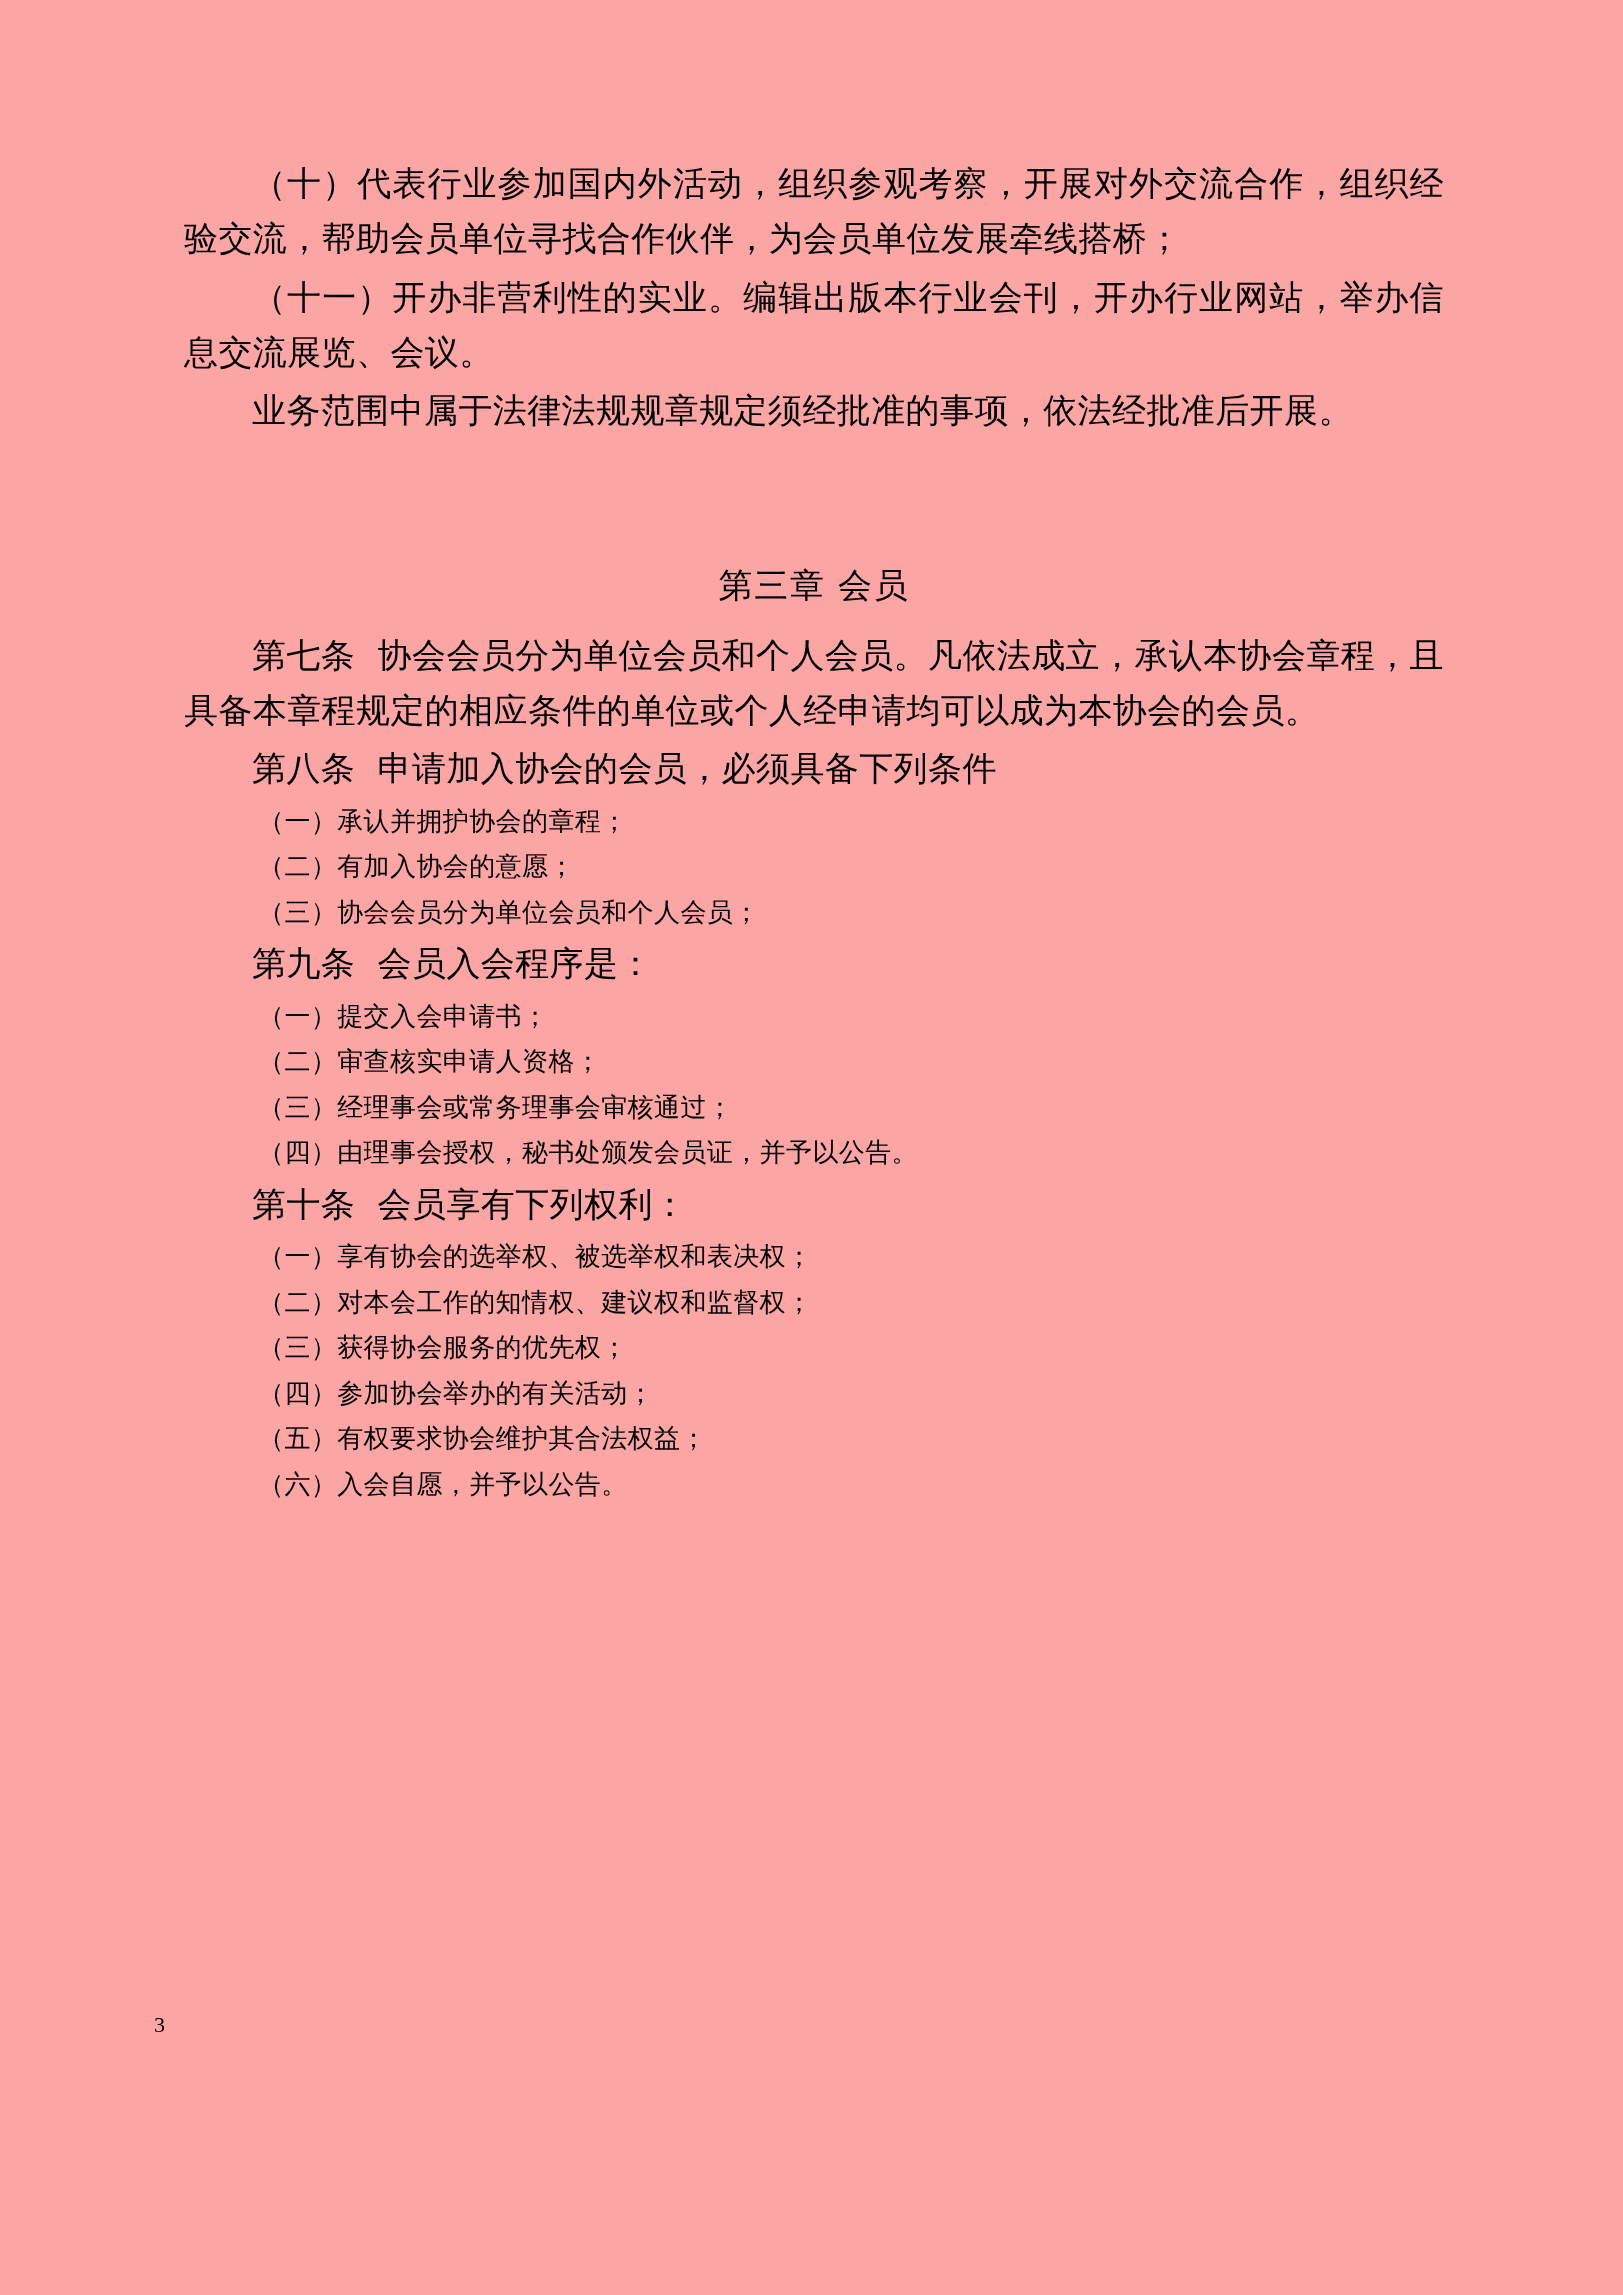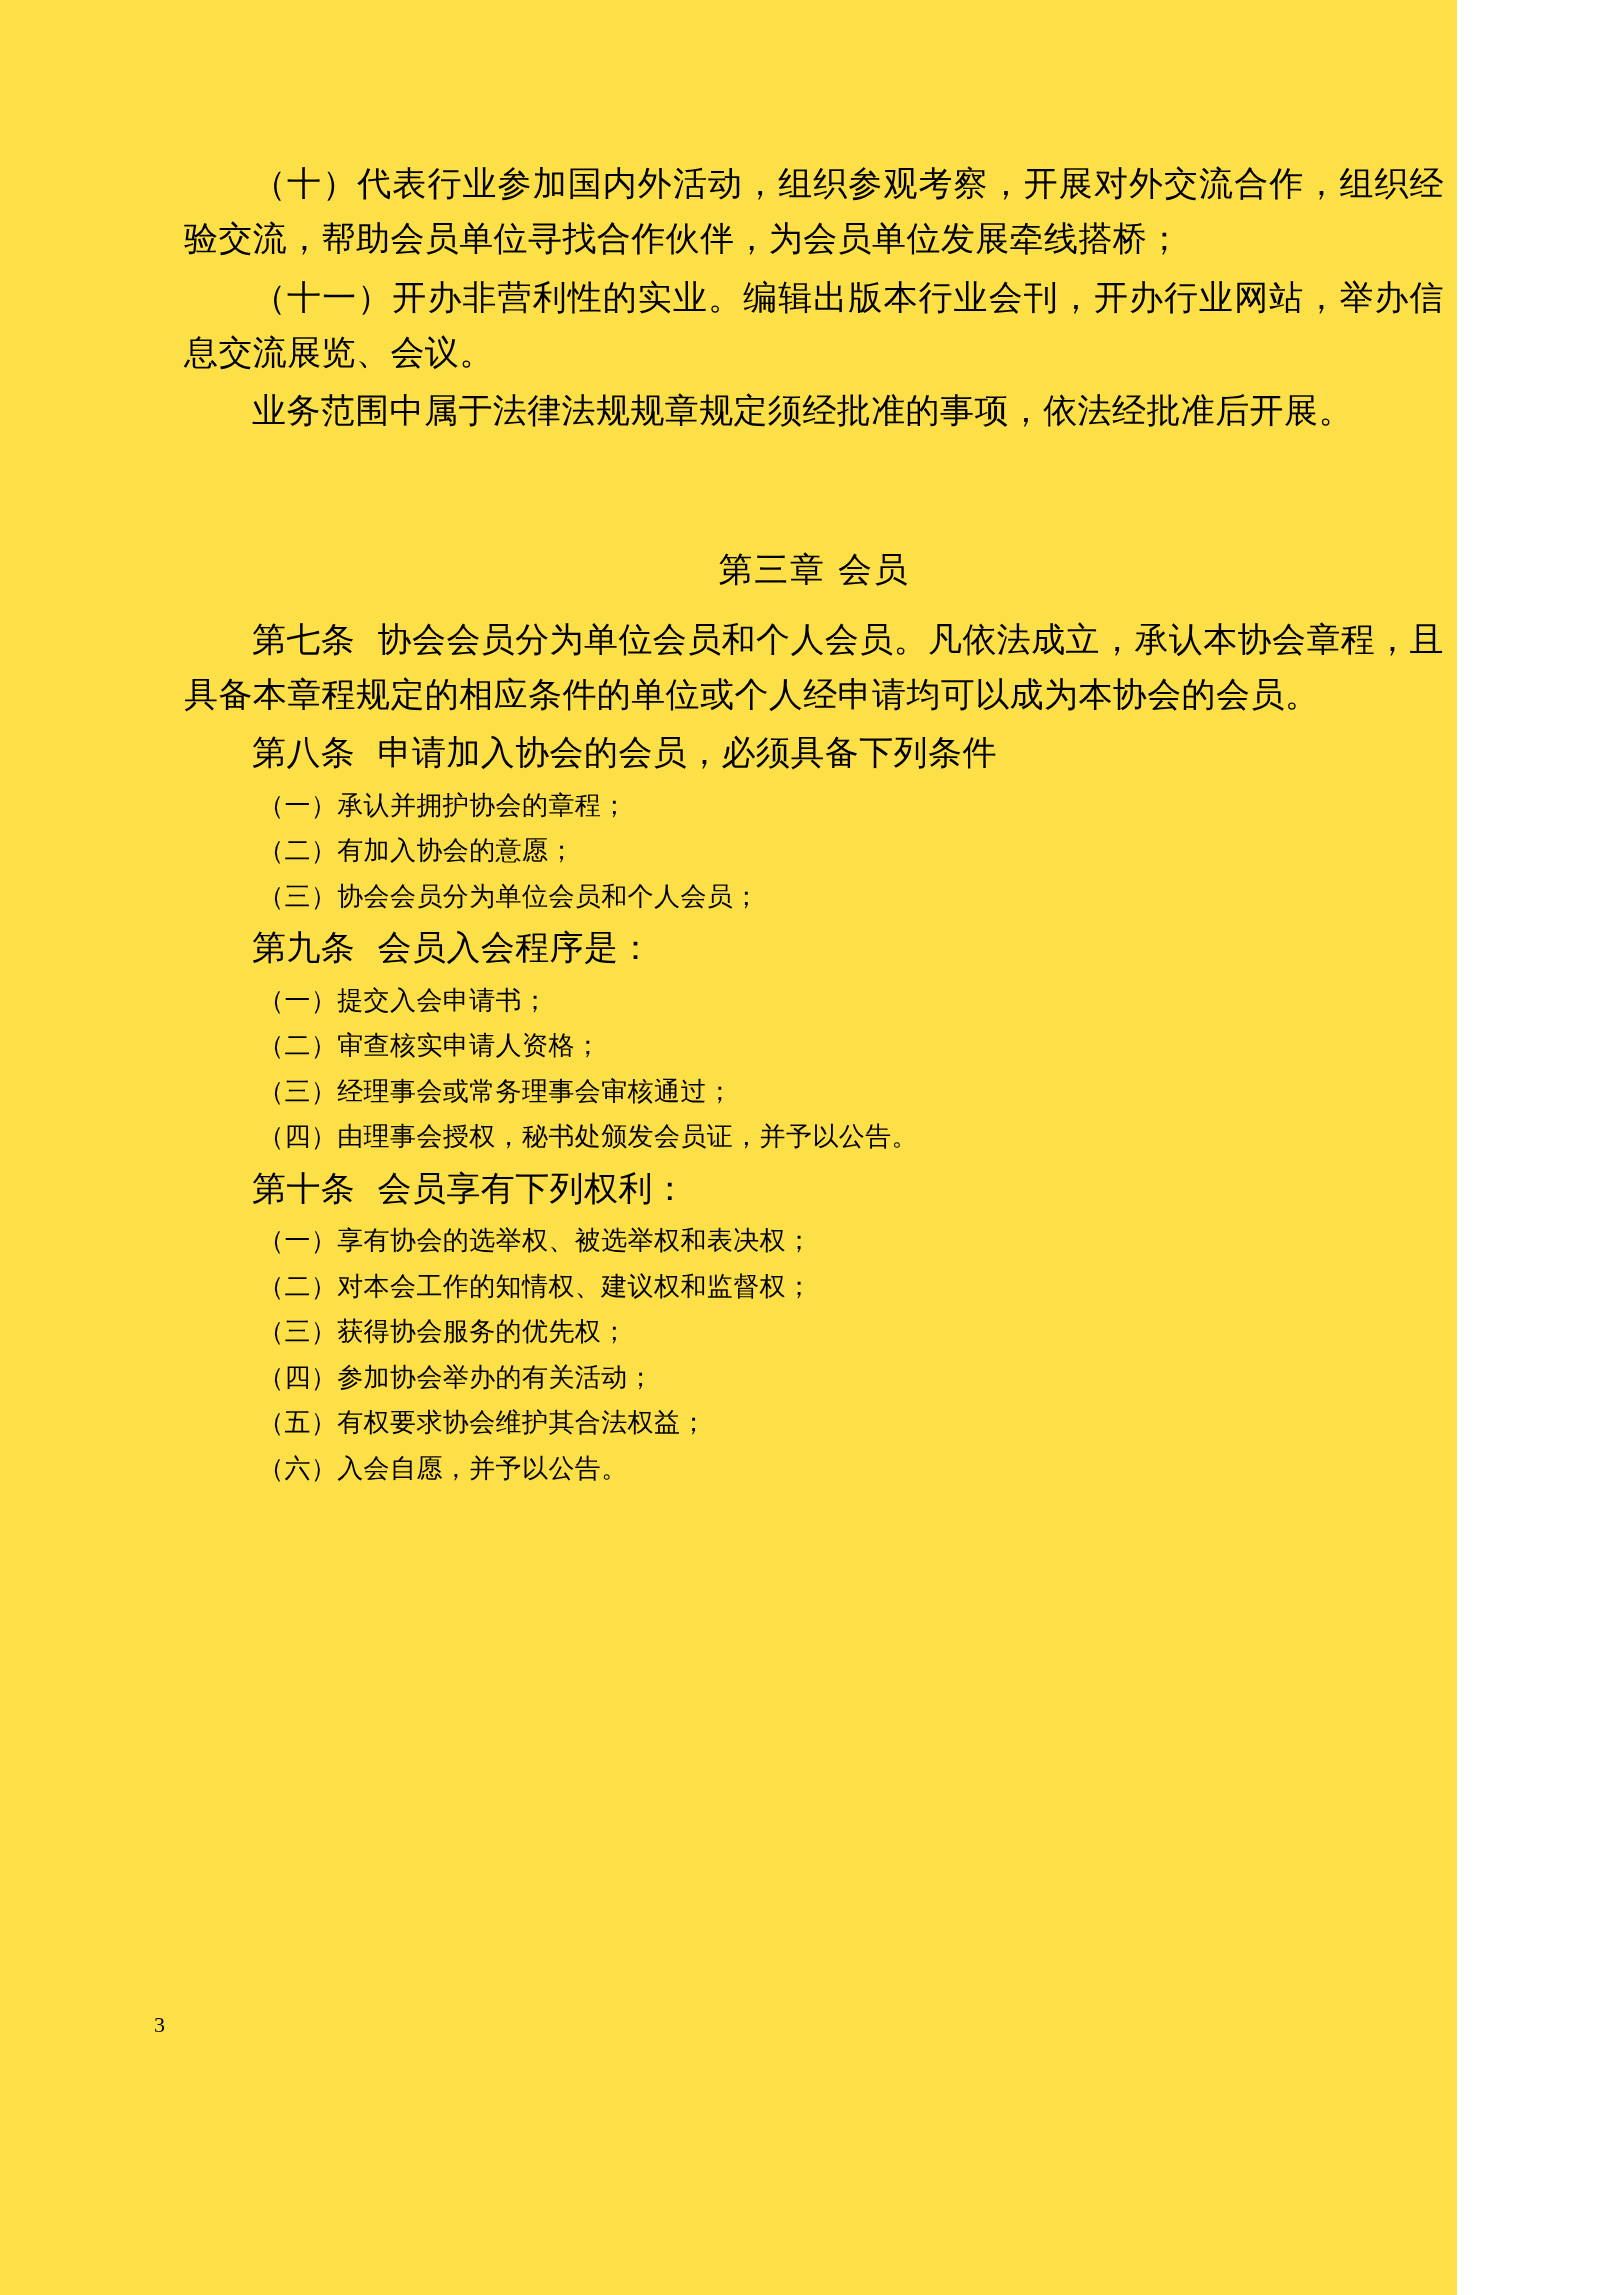--- a/index.html
+++ b/index.html
@@ -2,23 +2,23 @@
 <html lang="zh" style="font-size:13.5px"><head>
 <meta charset="utf-8">
 <style>
   html, body {
     margin: 0;
     padding: 0;
     background: #ffffff;
   }
   .page {
     position: relative;
-    width: 1457px;
+    width: 1623px;
     height: 2295px;
-    background: #fde047;
+    background: #fca5a5;
     box-sizing: border-box;
     font-family: "DejaVu Sans", "Liberation Sans", sans-serif;
     color: #000000;
     overflow: hidden;
   }
   .content {
     position: absolute;
     left: 184px;
     top: 156px;
     width: 1260px;
@@ -35,21 +35,21 @@
   .indent {
     text-indent: 68px;
   }
   .gap-block {
     height: 100px;
   }
   .chapter-title {
     font-size: 34px;
     line-height: 1.62;
     text-align: center;
-    margin: 0 0 15px 0;
+    margin: 16px 0 15px 0;
     letter-spacing: 1.7px;
     font-weight: 400;
   }
   .list-item {
     font-size: 26px;
     line-height: 1.62;
     margin: 0 0 3.4px 0;
     text-indent: 74px;
     letter-spacing: 0.4px;
   }

